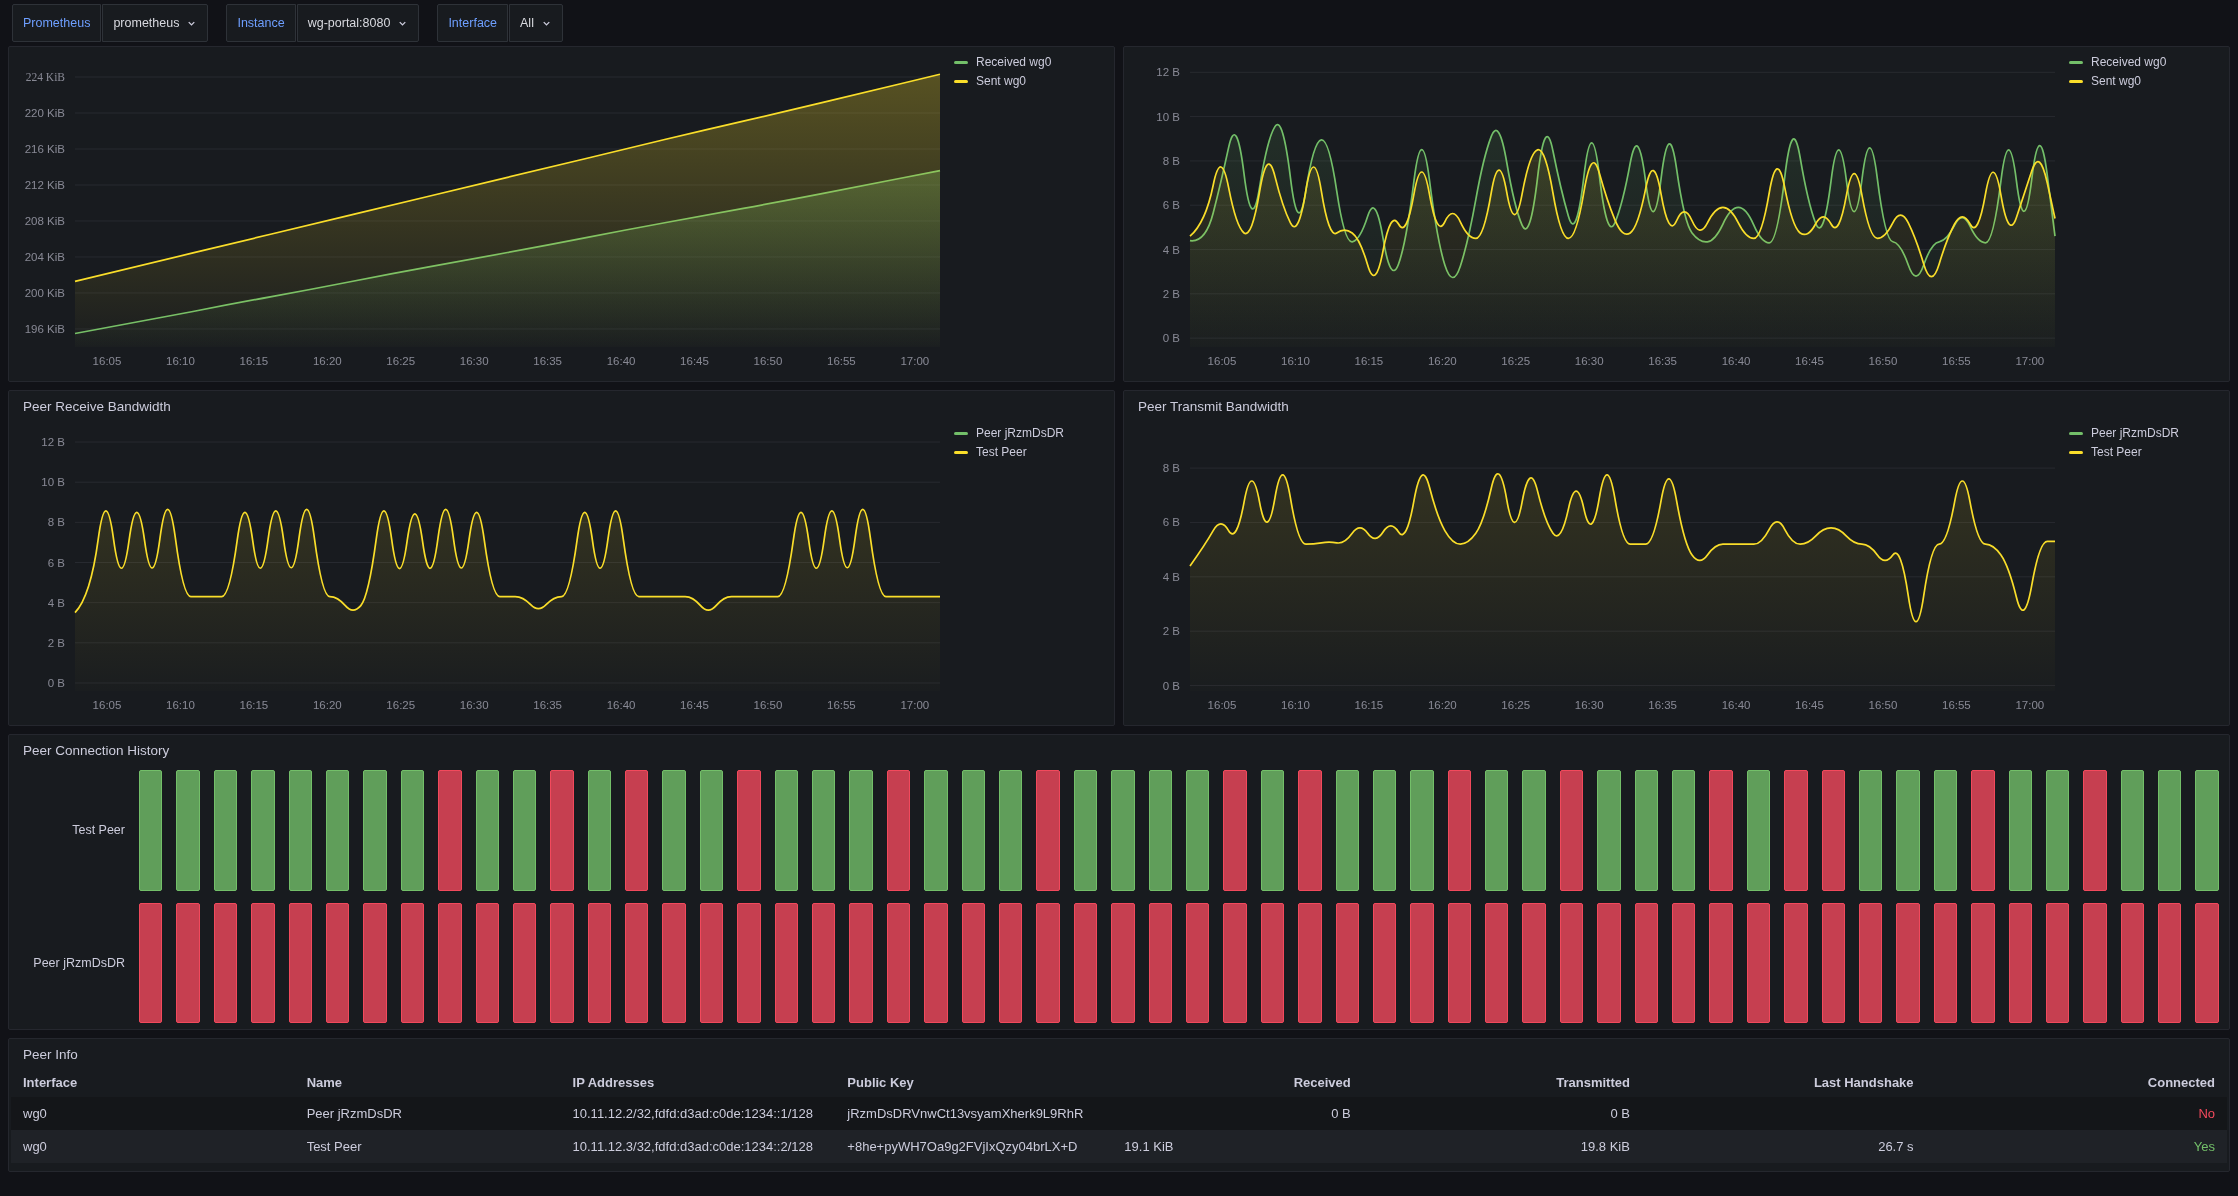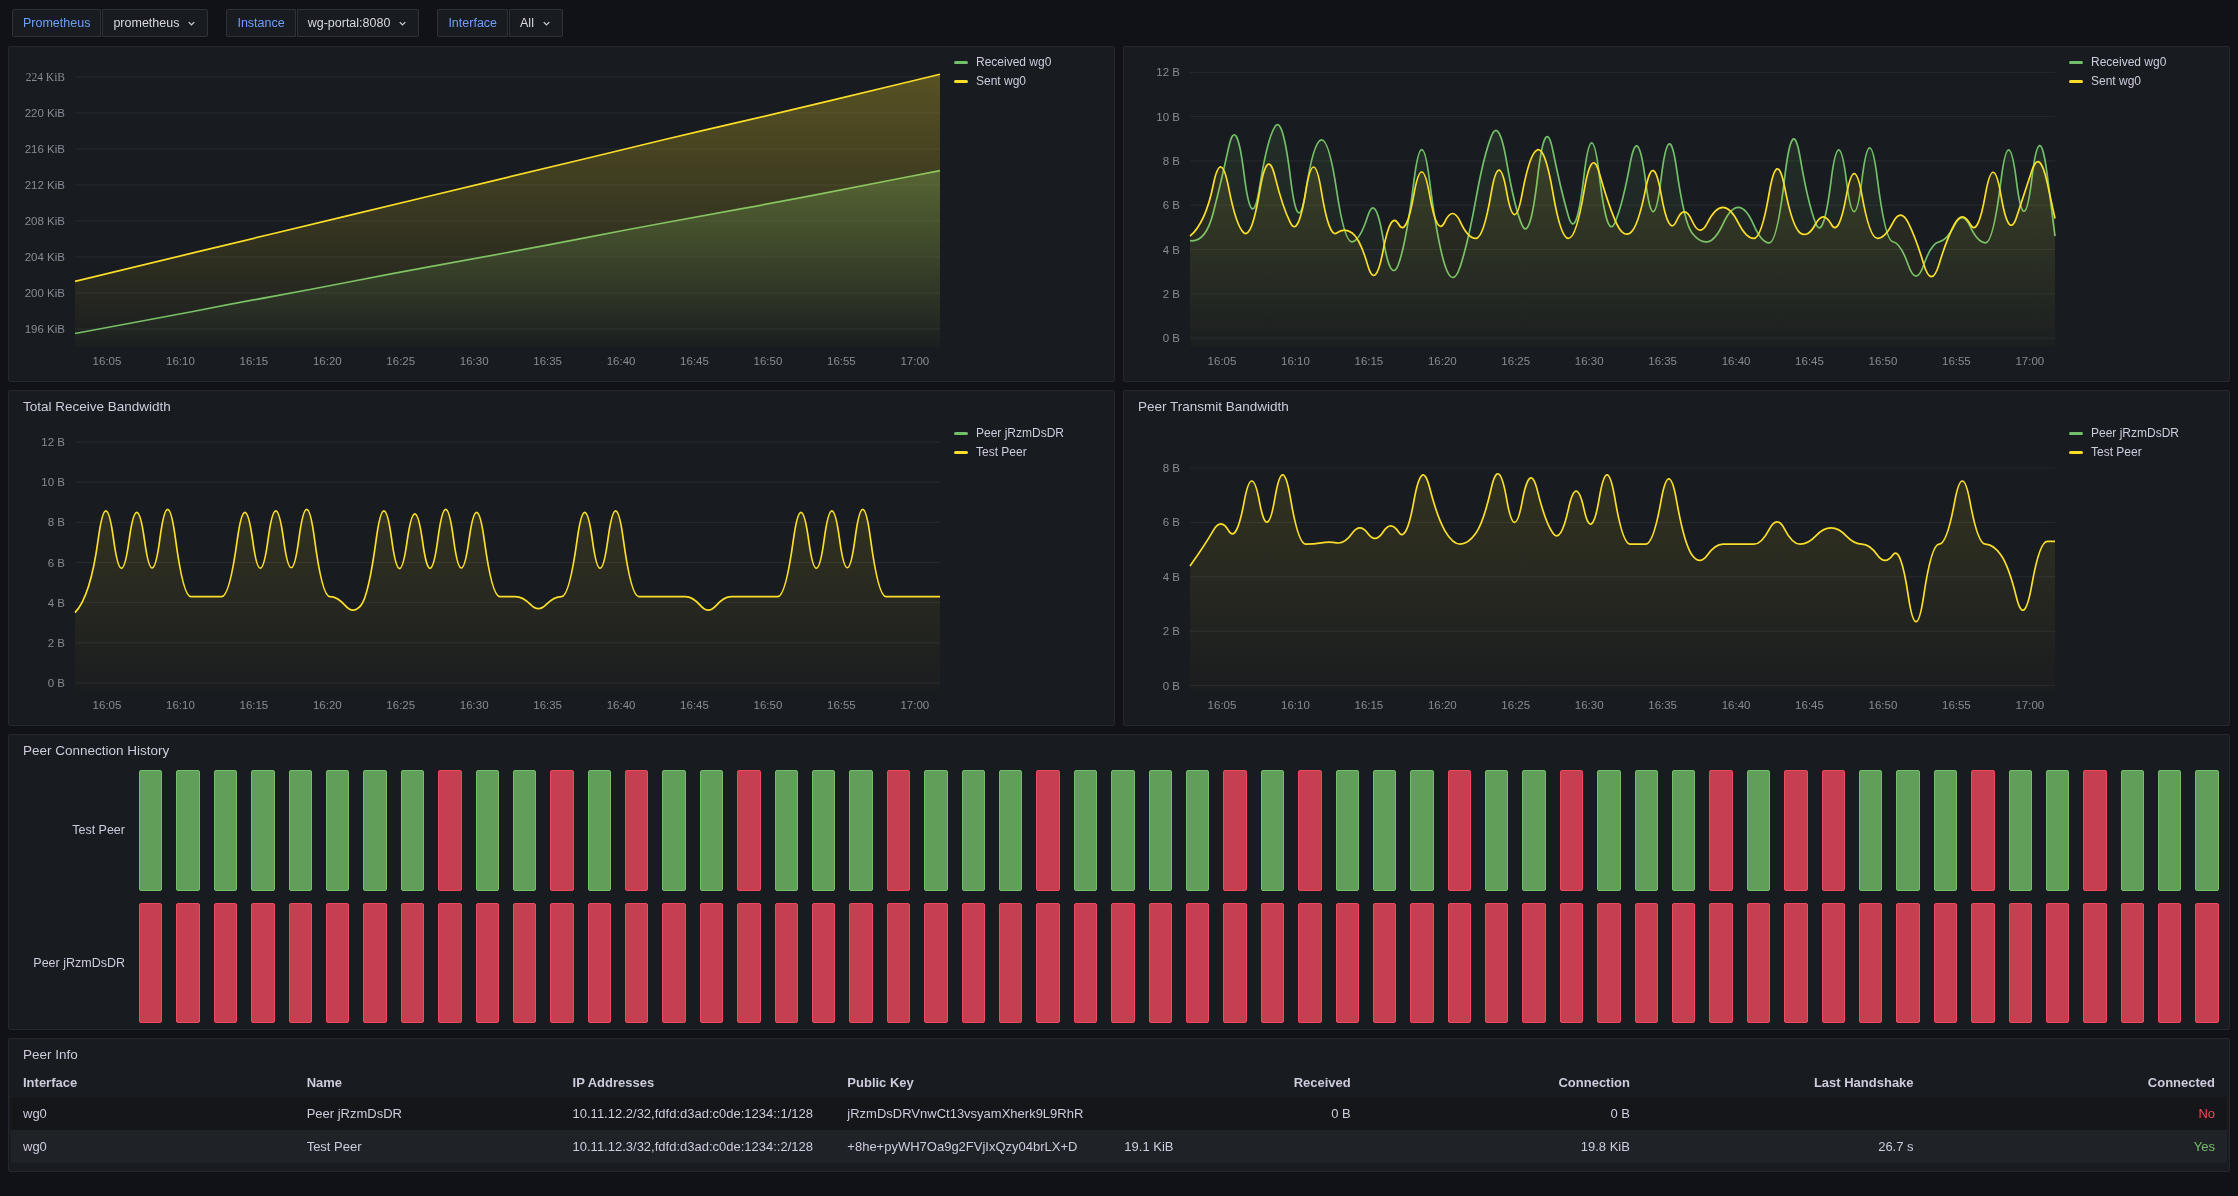--- a/index.html
+++ b/index.html
@@ -5,21 +5,21 @@
   html,body{margin:0;padding:0;}
   body{
     width:2238px;height:1196px;overflow:hidden;
     background:#111217;color:#ccccdc;
     font-family:"Liberation Sans", sans-serif;
   }
   .dashboard{display:flex;flex-direction:column;gap:8px;padding:8px;height:1180px;box-sizing:border-box;}
 
   
   .topbar{display:flex;align-items:center;gap:18px;height:30px;padding-left:4px;flex:0 0 auto;}
-  .var-group{display:flex;align-items:stretch;height:28px;}
+  .var-group{display:flex;align-items:stretch;height:38px;}
   .var-label{display:flex;align-items:center;padding:0 10px;background:#181b1f;border:1px solid #2e3238;
     border-radius:2px 0 0 2px;color:#6e9fff;font-size:12.5px;font-weight:500;}
   .var-value{display:flex;align-items:center;gap:7px;padding:0 10px;margin-left:1px;background:#181b1f;
     border:1px solid #2e3238;border-radius:0 2px 2px 0;color:#d8d9df;font-size:12.5px;cursor:pointer;}
   .var-value svg{display:block;}
 
   
   .panel{background:#181b1f;border:1px solid #25272e;border-radius:2px;display:flex;flex-direction:column;min-height:0;box-sizing:border-box;}
   .panel-title{margin:0;padding:8px 12px 4px 14px;font-size:13.5px;font-weight:500;color:#ccccdc;cursor:pointer;flex:0 0 auto;}
   .charts-row{display:grid;grid-template-columns:1fr 1fr;gap:8px;height:336px;flex:0 0 auto;}
@@ -219,21 +219,21 @@
               <span class="swatch" style="background: rgb(250, 222, 42);"></span>
               <span>Sent wg0</span>
             </div>
           </div>
       </div>
     </section>
   </div>
 
   <div class="charts-row">
     <section class="panel">
-      <h2 class="panel-title">Total Receive Bandwidth</h2>
+      <h2 class="panel-title">Peer Receive Bandwidth</h2>
       <div class="panel-body">
         <div class="chart-wrap">
           <div class="plot">
               <svg viewBox="0 0 1000 300" preserveAspectRatio="none">
                 <defs>
                   <linearGradient id="grad-2-1" x1="0" y1="0" x2="0" y2="1">
                     <stop offset="0" stop-color="#fade2a" stop-opacity="0.12"></stop>
                     <stop offset="1" stop-color="#fade2a" stop-opacity="0.01"></stop>
                   </linearGradient>
                 </defs>
@@ -477,21 +477,21 @@
             <col style="width:12.8%">
             <col style="width:13.6%">
         </colgroup>
         <thead>
             <tr>
               <th style="text-align: left;">Interface</th>
               <th style="text-align: left;">Name</th>
               <th style="text-align: left;">IP Addresses</th>
               <th style="text-align: left;">Public Key</th>
               <th style="text-align: right;">Received</th>
-              <th style="text-align: right;">Connection</th>
+              <th style="text-align: right;">Transmitted</th>
               <th style="text-align: right;">Last Handshake</th>
               <th style="text-align: right;">Connected</th>
             </tr>
           </thead>
         <tbody>
             <tr>
               <td style="text-align: left;">wg0</td>
               <td style="text-align: left;">Peer jRzmDsDR</td>
               <td style="text-align: left;">10.11.12.2/32,fdfd:d3ad:c0de:1234::1/128</td>
               <td style="text-align: left;">jRzmDsDRVnwCt13vsyamXherk9L9RhR</td>

